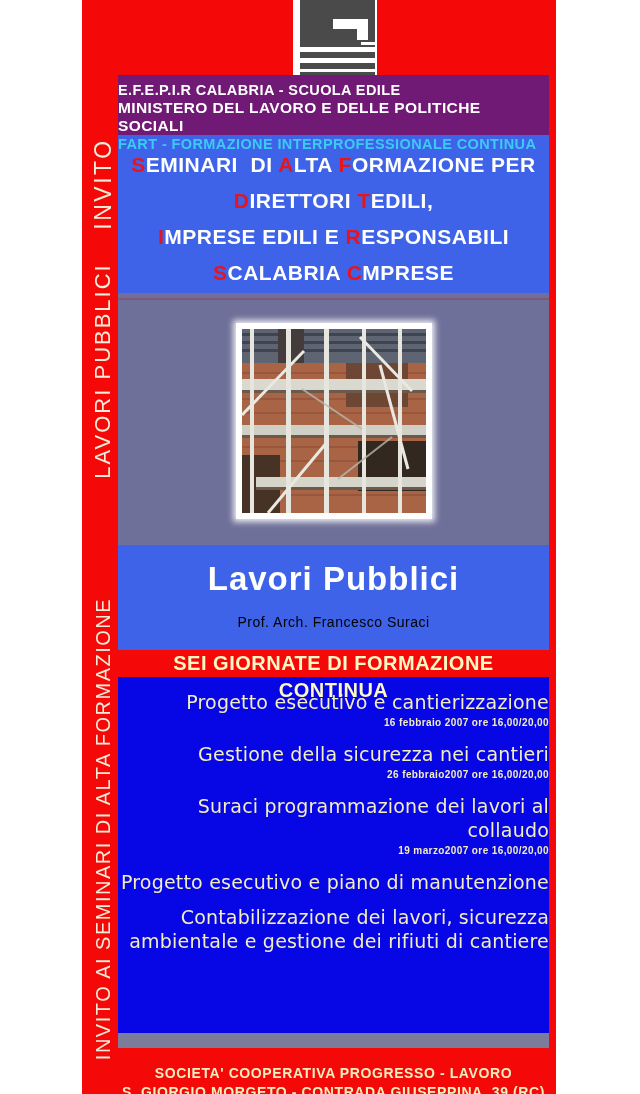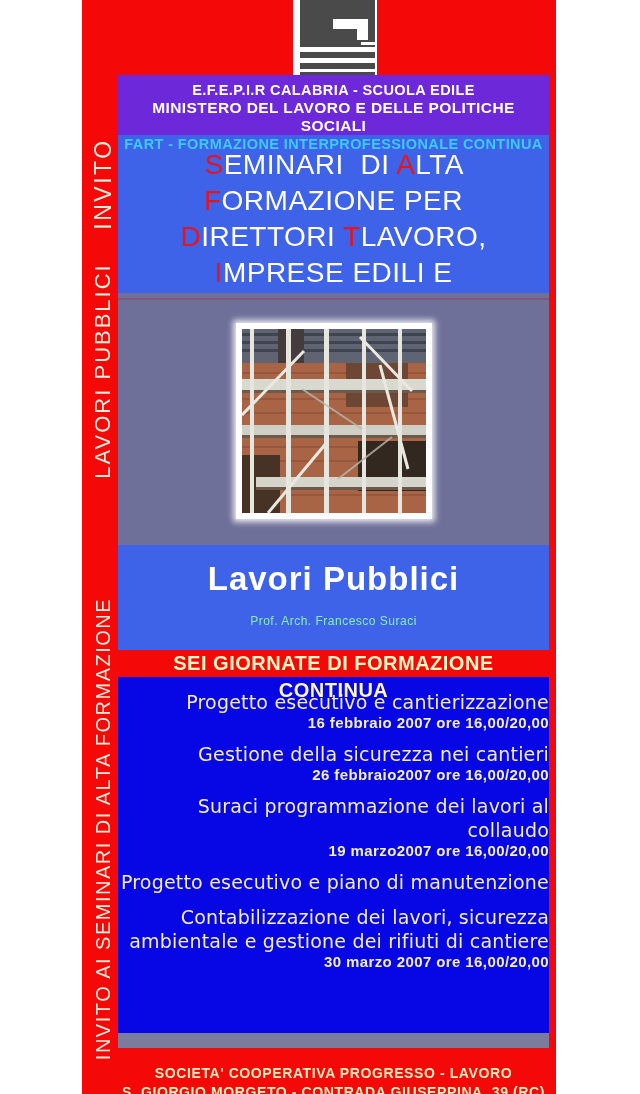--- a/index.html
+++ b/index.html
@@ -19,52 +19,52 @@
   .v-lavori      { top:371px; font-size:22px; letter-spacing:2px; }
   .v-formazione  { top:829px; font-size:20px; letter-spacing:1.5px; }
 
   
   .logo-block { position:absolute; left:211px; top:0; width:84px; height:77px; background:#ffffff; }
   .logo-block svg { display:block; }
 
   
   .content { position:absolute; left:36px; top:75px; width:431px; }
 
-  .header-box { background:#6d28d9; height:60px; text-align:center; padding-top:6px; }
+  .header-box { background:#701a75; height:60px; padding-top:6px; }
   .header-line { font-weight:bold; color:#ffffff; font-size:14.5px; line-height:18px; letter-spacing:0.4px; }
   .header-line.cyan { color:#3BCBF2; }
   .header-line.l3 { font-size:15.5px; }
 
   .title-box { background:#3E63E9; height:158px; text-align:center; padding-top:12px; }
   .title-line {
-    color:#ffffff; font-weight:normal; font-size:28px; line-height:36px;
+    color:#ffffff; font-weight:bold; font-size:21px; line-height:36px;
     letter-spacing:0.5px; white-space:pre-wrap;
   }
   .title-line .seg-red { color:#E8141C; }
 
   .photo-section { background:#6F7099; height:252px; position:relative; }
   .photo-divider { position:absolute; top:5px; left:0; width:100%; height:2px; background:rgba(150,60,85,0.45); }
   .photo-frame {
     position:absolute; left:50%; top:30px; transform:translateX(-50%);
     width:196px; height:196px; background:#ffffff; padding:6px;
     box-shadow:0 0 6px 3px rgba(255,255,255,0.85);
   }
   .photo-frame svg { display:block; }
 
   .course-box { background:#3E63E9; height:105px; text-align:center; }
   .course-title { color:#ffffff; font-weight:bold; font-size:33px; padding-top:15px; letter-spacing:1px; }
-  .course-speaker { color:#86efac; font-size:12px; padding-top:16px; letter-spacing:0.5px; }
+  .course-speaker { color:#000000; font-size:14px; padding-top:16px; letter-spacing:0.5px; }
 
   .band { background:#F40808; height:27px; text-align:center; }
   .band-text { color:#fef9c3; font-weight:bold; font-size:20px; line-height:27px; letter-spacing:0.5px; }
 
   .schedule-box { background:#0707E6; height:356px; text-align:right; padding-top:13px; }
   .sch-item { margin-bottom:11px; }
   .sch-title { color:#F2EEBE; font-size:19px; line-height:24px; font-family:"DejaVu Sans", sans-serif; font-weight:normal; letter-spacing:0.2px; }
-  .sch-date  { color:#F2EEBE; font-size:15px; line-height:17px; font-weight:bold; letter-spacing:0.4px; }
+  .sch-date  { color:#F2EEBE; font-size:10px; line-height:17px; font-weight:bold; letter-spacing:0.4px; }
 
   .gray-strip { background:#7B7C9C; height:15px; }
 
   .footer-section { height:46px; text-align:center; padding-top:16px; }
   .footer-line { color:#F2EEBE; font-weight:bold; font-size:14px; line-height:19px; letter-spacing:0.6px; }
 </style>
 </head>
 <body>
 
 <div class="page">
@@ -90,23 +90,23 @@
     <div class="content">
 
       <div class="header-box">
         <div class="header-line">E.F.E.P.I.R CALABRIA - SCUOLA EDILE</div>
         <div class="header-line l3">MINISTERO DEL LAVORO E DELLE POLITICHE SOCIALI</div>
         <div class="header-line cyan">FART - FORMAZIONE INTERPROFESSIONALE CONTINUA</div>
       </div>
 
       <div class="title-box">
         <div class="title-line"><span class="seg-red">S</span><span>EMINARI  DI </span><span class="seg-red">A</span><span>LTA </span><span class="seg-red">F</span><span>ORMAZIONE PER</span></div>
-        <div class="title-line"><span class="seg-red">D</span><span>IRETTORI </span><span class="seg-red">T</span><span>LAVORO,</span></div>
+        <div class="title-line"><span class="seg-red">D</span><span>IRETTORI </span><span class="seg-red">T</span><span>EDILI,</span></div>
         <div class="title-line"><span class="seg-red">I</span><span>MPRESE EDILI E </span><span class="seg-red">R</span><span>ESPONSABILI</span></div>
-        <div class="title-line"><span class="seg-red">S</span><span>ICUREZZA </span><span class="seg-red">C</span><span>MPRESE</span></div>
+        <div class="title-line"><span class="seg-red">S</span><span>CALABRIA </span><span class="seg-red">C</span><span>MPRESE</span></div>
       </div>
 
       <div class="photo-section">
         <div class="photo-divider"></div>
         <div class="photo-frame">
           <svg width="184" height="184" viewBox="0 0 184 184" xmlns="http://www.w3.org/2000/svg">
 
             <rect x="0" y="0" width="184" height="184" fill="#A86444"></rect>
 
             <rect x="0" y="0" width="184" height="34" fill="#5E6472"></rect>
@@ -179,21 +179,20 @@
         </div>
         <div class="sch-item">
           <div class="sch-title">Suraci programmazione dei lavori al collaudo</div>
           <div class="sch-date">19 marzo2007 ore 16,00/20,00</div>
         </div>
         <div class="sch-item">
           <div class="sch-title">Progetto esecutivo e piano di manutenzione</div>
         </div>
         <div class="sch-item">
           <div class="sch-title">Contabilizzazione dei lavori, sicurezza ambientale e gestione dei rifiuti di cantiere</div>
-          <div class="sch-date">30 marzo 2007 ore 16,00/20,00</div>
         </div>
       </div>
 
       <div class="gray-strip"></div>
 
       <div class="footer-section">
         <div class="footer-line">SOCIETA' COOPERATIVA PROGRESSO - LAVORO</div>
         <div class="footer-line">S. GIORGIO MORGETO - CONTRADA GIUSEPPINA, 39 (RC)</div>
       </div>
 

